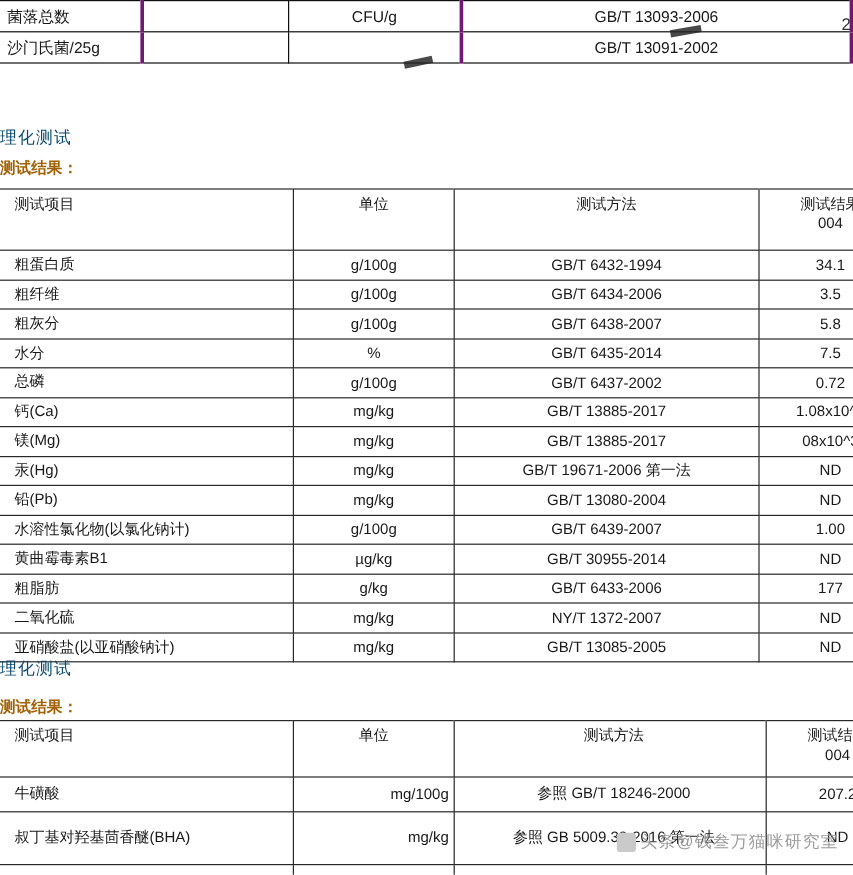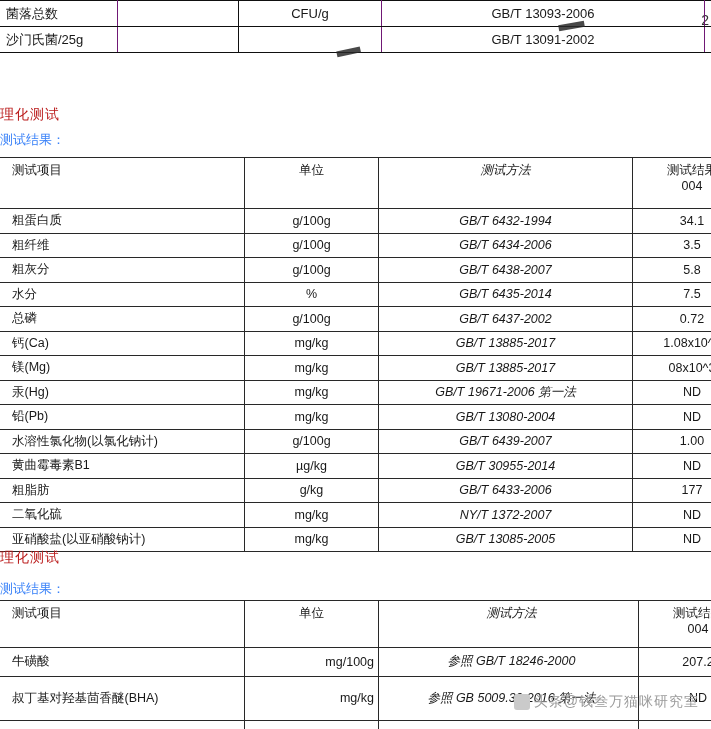--- a/index.html
+++ b/index.html
@@ -14,45 +14,45 @@
   }
   .page{position:absolute;inset:0;filter:contrast(1.02);}
 
   
   table{border-collapse:collapse;table-layout:fixed;}
   td,th{font-weight:normal;vertical-align:middle;}
 
   
   .tbl-top{position:absolute;left:0;top:0;width:716px;}
   .tbl-top td{
-    border-top:1px solid #111;border-bottom:1px solid #111;border-right:1px solid #701a75;
+    border-top:1px solid #111;border-bottom:1px solid #111;border-right:3px solid #701a75;
     height:25px;font-size:13px;padding:0 6px;
   }
   .tbl-top td.first{border-left:none;}
   .tbl-top .c1{width:105px;}
   .tbl-top .c2{width:108px;border-right:1px solid #111;}
   .tbl-top .c3{width:130px;text-align:center;}
   .tbl-top .c4{width:310px;text-align:center;}
   .tbl-top .c5{width:60px;text-align:center;border-right:none;}
 
-  .sec-title{position:absolute;font-size:14px;color:#b91c1c;letter-spacing:1px;}
-  .sec-sub{position:absolute;font-size:13px;font-weight:normal;color:#3b82f6;}
+  .sec-title{position:absolute;font-size:14px;color:#0c4a6e;letter-spacing:1px;}
+  .sec-sub{position:absolute;font-size:13px;font-weight:bold;color:#a16207;}
 
   
   .tbl-main{position:absolute;left:0;width:711px;}
   .tbl-main td{
     font-size:12.5px;
     height:23.5px;
     padding:0 4px;
     border-bottom:1px solid #2a2a2a;
   }
   .tbl-main tr.hdr td{height:46px;vertical-align:top;padding-top:4px;}
   .tbl-main .col-item{width:228px;border-right:1px solid #2a2a2a;padding-left:12px;}
   .tbl-main .col-unit{width:125px;border-right:1px solid #2a2a2a;text-align:center;}
-  .tbl-main .col-method{width:245px;border-right:1px solid #2a2a2a;text-align:center;font-style:italic;}
+  .tbl-main .col-method{width:245px;border-right:1px solid #2a2a2a;text-align:center;}
   .tbl-main .col-result{width:110px;text-align:center;}
   .tbl-main tr.hdr .col-item,.tbl-main tr.hdr .col-unit,
   .tbl-main tr.hdr .col-method,.tbl-main tr.hdr .col-result{text-align:center;}
   .tbl-main tr.hdr .col-item{text-align:left;}
   .hdr-2{display:block;font-size:12.5px;line-height:16px;}
   .topline{border-top:1px solid #2a2a2a;}
 
   
   .tbl-bot td{
     font-size:12.5px;

